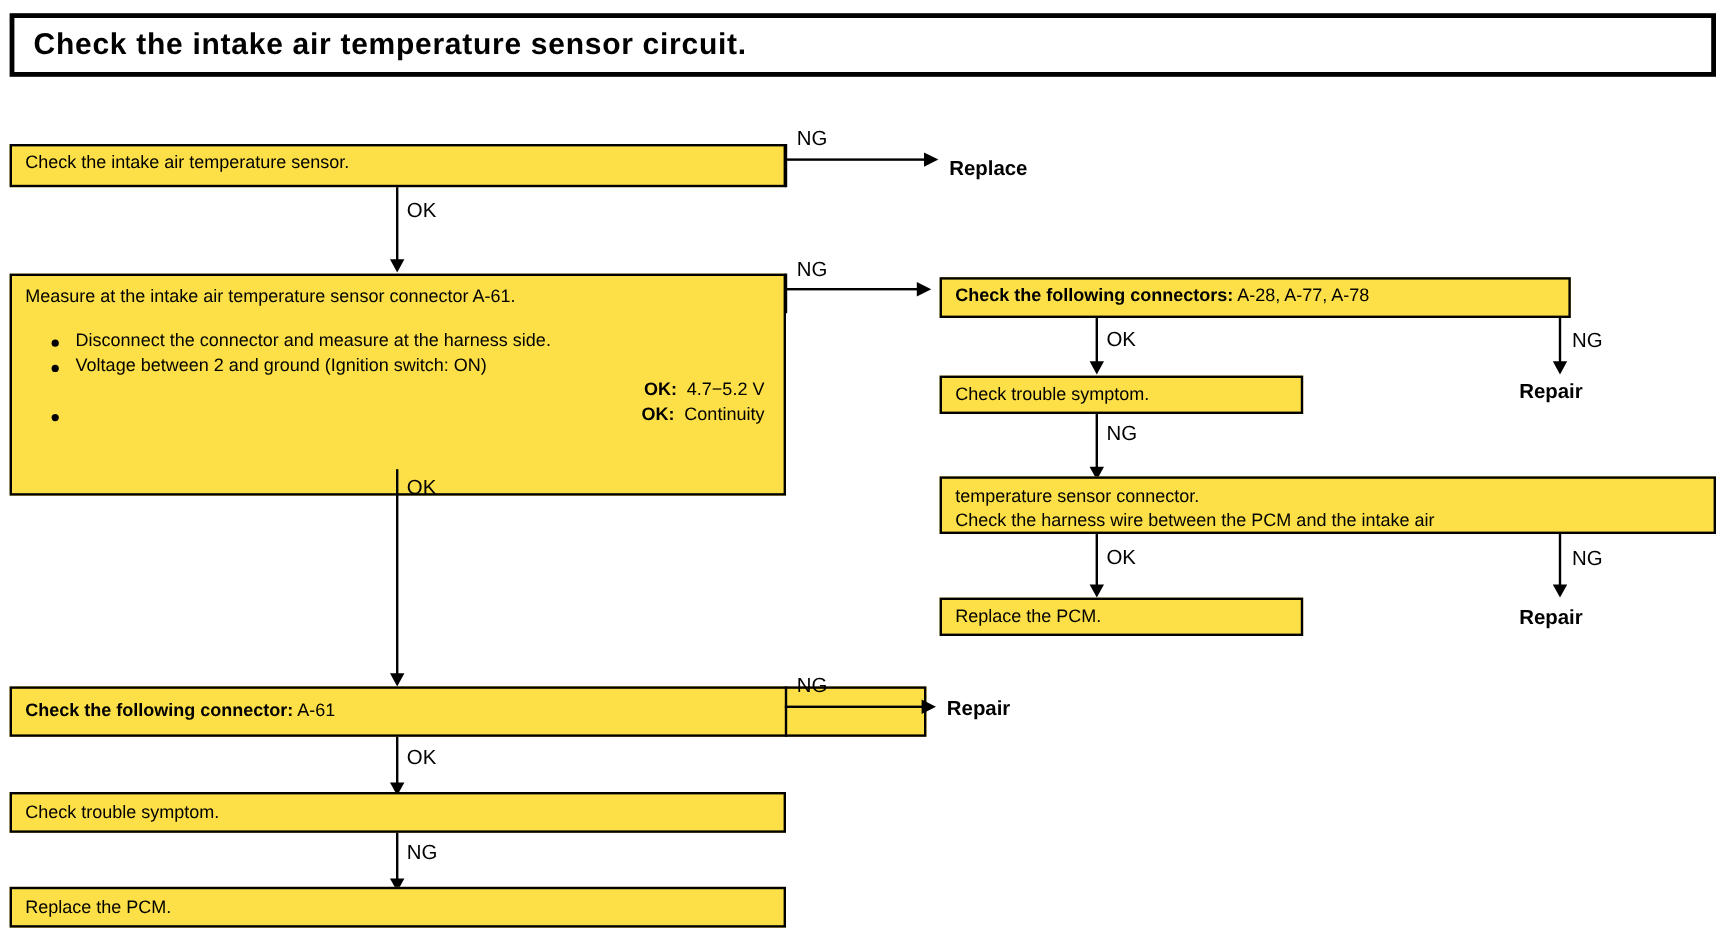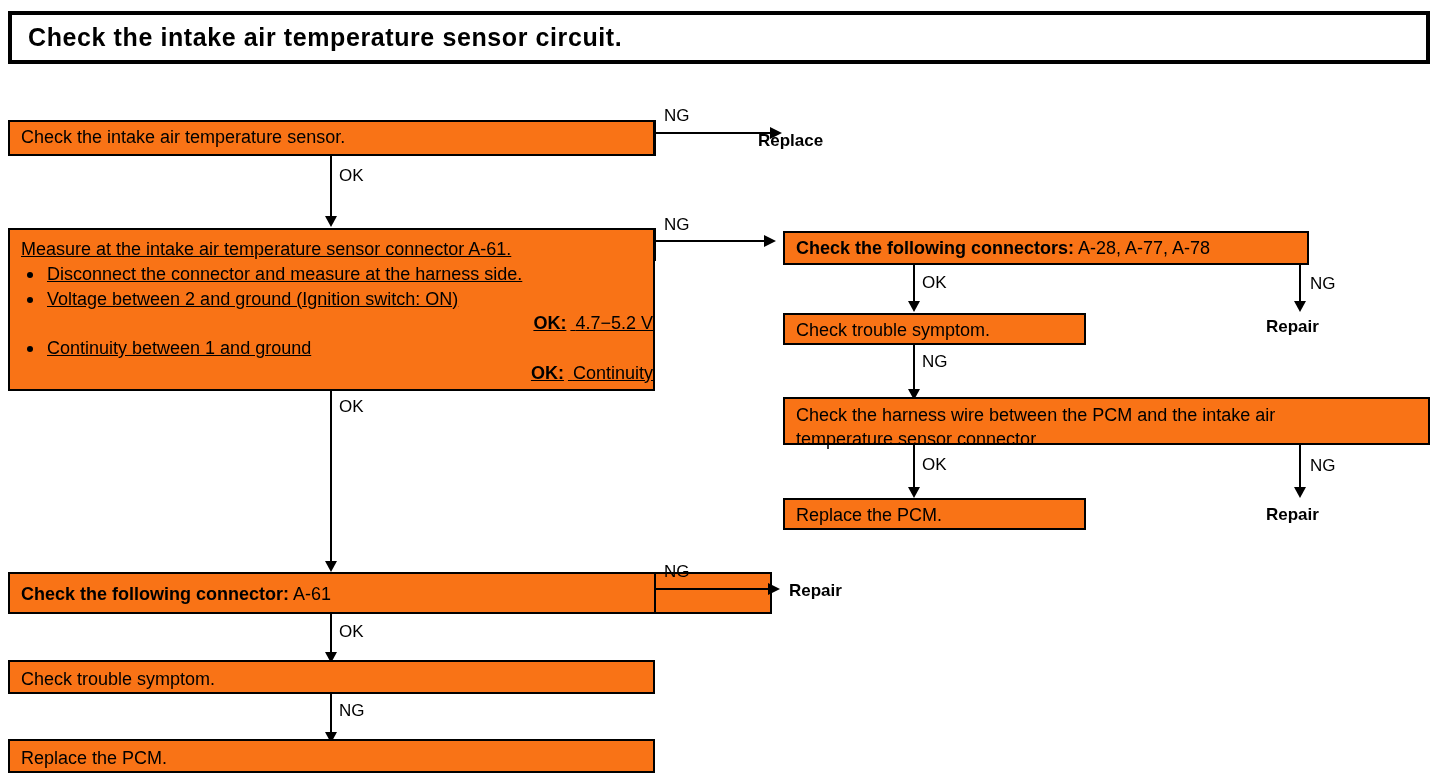--- a/index.html
+++ b/index.html
@@ -16,22 +16,22 @@
     width: 1440px;
     height: 782px;
     background: #ffffff;
     overflow: hidden;
   }
   
   .box {
     position: absolute;
     box-sizing: border-box;
     border: 2px solid #000;
-    background: #f97316;
-    font-size: 18px;
+    background: #fde047;
+    font-size: 15px;
     line-height: 1.32;
     color: #000;
     padding: 4px 0 4px 11px;
     white-space: nowrap;
   }
   .title-box {
     position: absolute;
     box-sizing: border-box;
     border: 4px solid #000;
     background: #fff;
@@ -40,21 +40,21 @@
     padding-left: 16px;
     font-size: 25px;
     font-weight: bold;
     letter-spacing: 0.6px;
   }
   .bold {
     font-weight: bold;
   }
   
   .blist {
-    margin: 0;
+    margin: 16px;
     padding: 0;
     list-style: none;
   }
   .blist li {
     position: relative;
     padding-left: 26px;
     margin-top: 1px;
   }
   .blist li .dot {
     position: absolute;
@@ -126,44 +126,43 @@
   </div>
 
   <div class="box" style="left:8px; top:120px; width:647px; height:36px;">
     <span>Check the intake air temperature sensor.</span>
   </div>
 
   <div class="vline" style="left:654px; top:120px; height:36px;"></div>
   <div class="hline" style="left:654px; top:132px; width:118px;"></div>
   <div class="arrow-right" style="left:770px; top:127px;"></div>
   <div class="elabel" style="left:664px; top:107px;">NG</div>
-  <div class="terminal" style="left:758px; top:132px;">Replace</div>
+  <div class="terminal" style="left:791px; top:132px;">Replace</div>
 
   <div class="vline" style="left:330px; top:156px; height:64px;"></div>
   <div class="arrow-down" style="left:325px; top:216px;"></div>
   <div class="elabel" style="left:339px; top:167px;">OK</div>
 
-  <div class="box" style="left:8px; top:228px; width:647px; height:163px; padding-top:8px;text-decoration:underline;">
+  <div class="box" style="left:8px; top:228px; width:647px; height:185px; padding-top:8px;">
     <div>Measure at the intake air temperature sensor connector A-61.</div>
     <ul class="blist">
       <li>
         <span class="dot"></span>
         <span>Disconnect the connector and measure at the harness side.</span>
       </li>
       <li>
         <span class="dot"></span>
         <span>Voltage between 2 and ground (Ignition switch: ON)</span>
       </li>
       <li class="sub" style="padding-left:26px; list-style:none;">
         <span class="bold">OK:</span>
         <span>4.7−5.2 V</span>
       </li>
       <li>
         <span class="dot"></span>
-        <span>Continuity between 1 and ground</span>
       </li>
       <li class="sub" style="padding-left:26px; list-style:none;">
         <span class="bold">OK:</span>
         <span>Continuity</span>
       </li>
     </ul>
   </div>
 
   <div class="vline" style="left:654px; top:228px; height:33px;"></div>
   <div class="hline" style="left:654px; top:240px; width:112px;"></div>
@@ -190,22 +189,22 @@
 
   <div class="box" style="left:783px; top:313px; width:303px; height:32px;">
     <span>Check trouble symptom.</span>
   </div>
 
   <div class="vline" style="left:913px; top:345px; height:50px;"></div>
   <div class="arrow-down" style="left:908px; top:389px;"></div>
   <div class="elabel" style="left:922px; top:353px;">NG</div>
 
   <div class="box" style="left:783px; top:397px; width:647px; height:48px; padding-top:5px;">
+    <div>temperature sensor connector.</div>
     <div>Check the harness wire between the PCM and the intake air</div>
-    <div>temperature sensor connector.</div>
   </div>
 
   <div class="vline" style="left:913px; top:445px; height:48px;"></div>
   <div class="arrow-down" style="left:908px; top:487px;"></div>
   <div class="elabel" style="left:922px; top:456px;">OK</div>
 
   <div class="vline" style="left:1299px; top:445px; height:46px;"></div>
   <div class="arrow-down" style="left:1294px; top:487px;"></div>
   <div class="elabel" style="left:1310px; top:457px;">NG</div>
   <div class="terminal" style="left:1266px; top:506px;">Repair</div>

